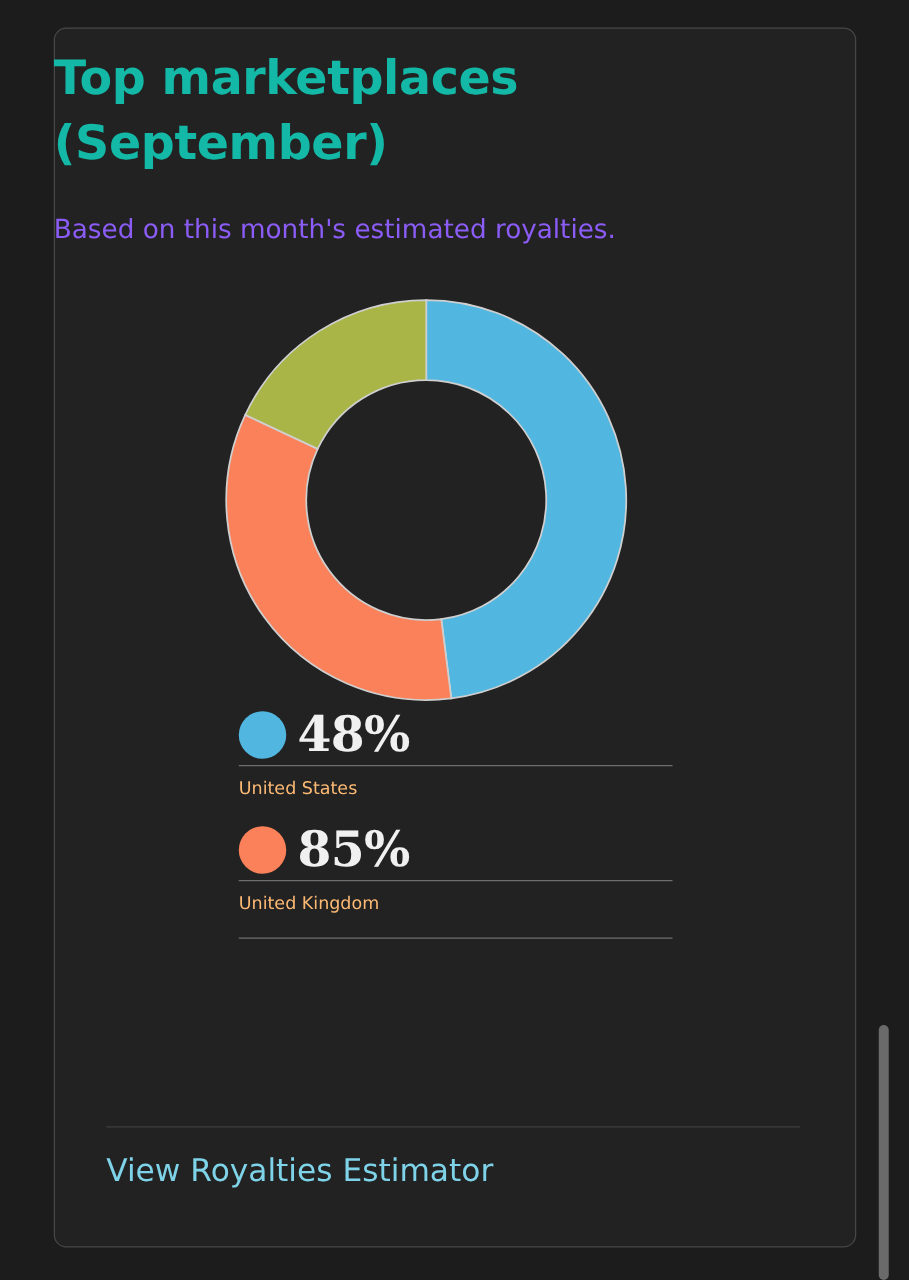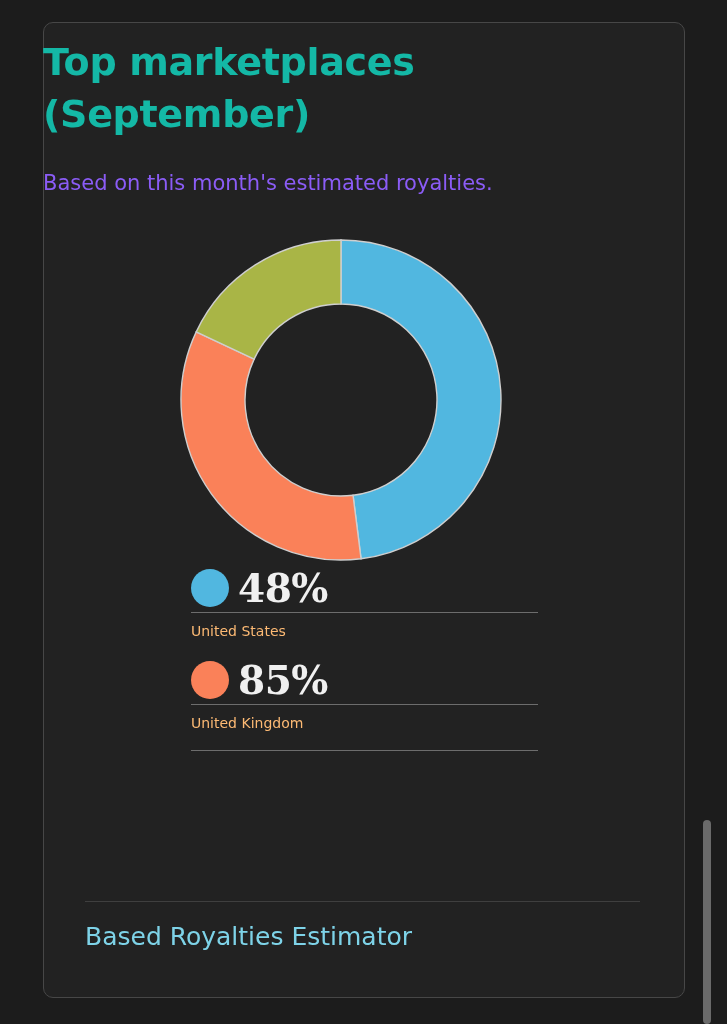--- a/index.html
+++ b/index.html
@@ -193,16 +193,16 @@
     <div class="legend-label">United Kingdom</div>
   </div>
 
   <div class="legend-item">
     <div class="legend-rule"></div>
   </div>
 
 </div>
 
 <div id="footer-rule"></div>
-<a id="footer-link">Based Royalties Estimator</a>
+<a id="footer-link">View Royalties Estimator</a>
 
 <div id="scrollbar-track"></div>
 <div id="scrollbar-thumb" style="background: rgb(106, 106, 106);"></div>
 
 </body></html>

